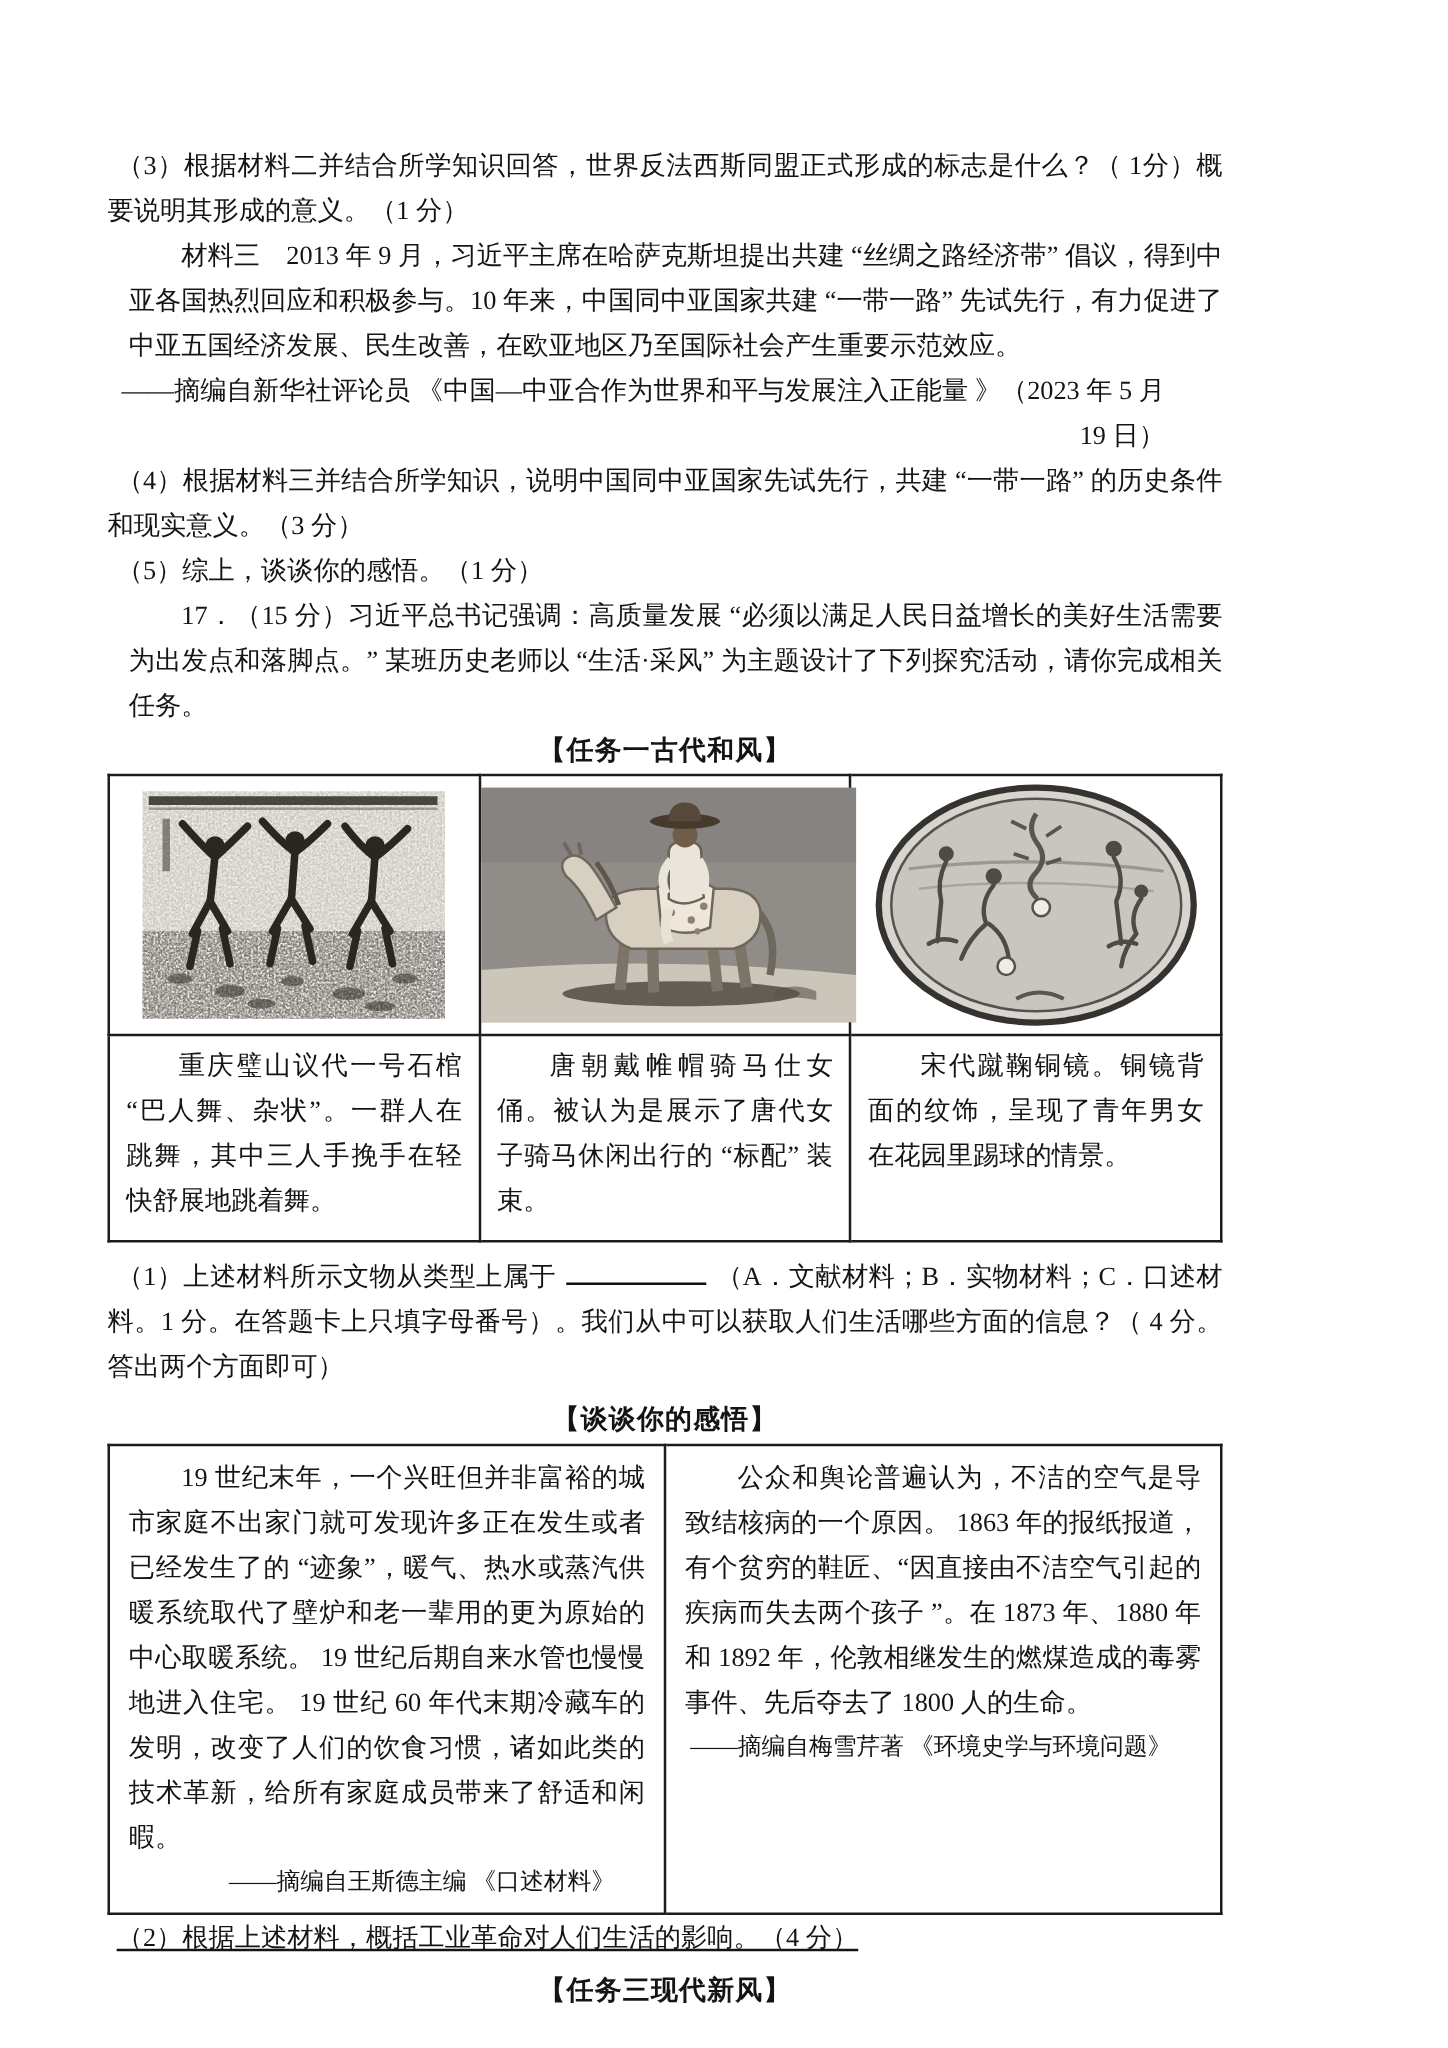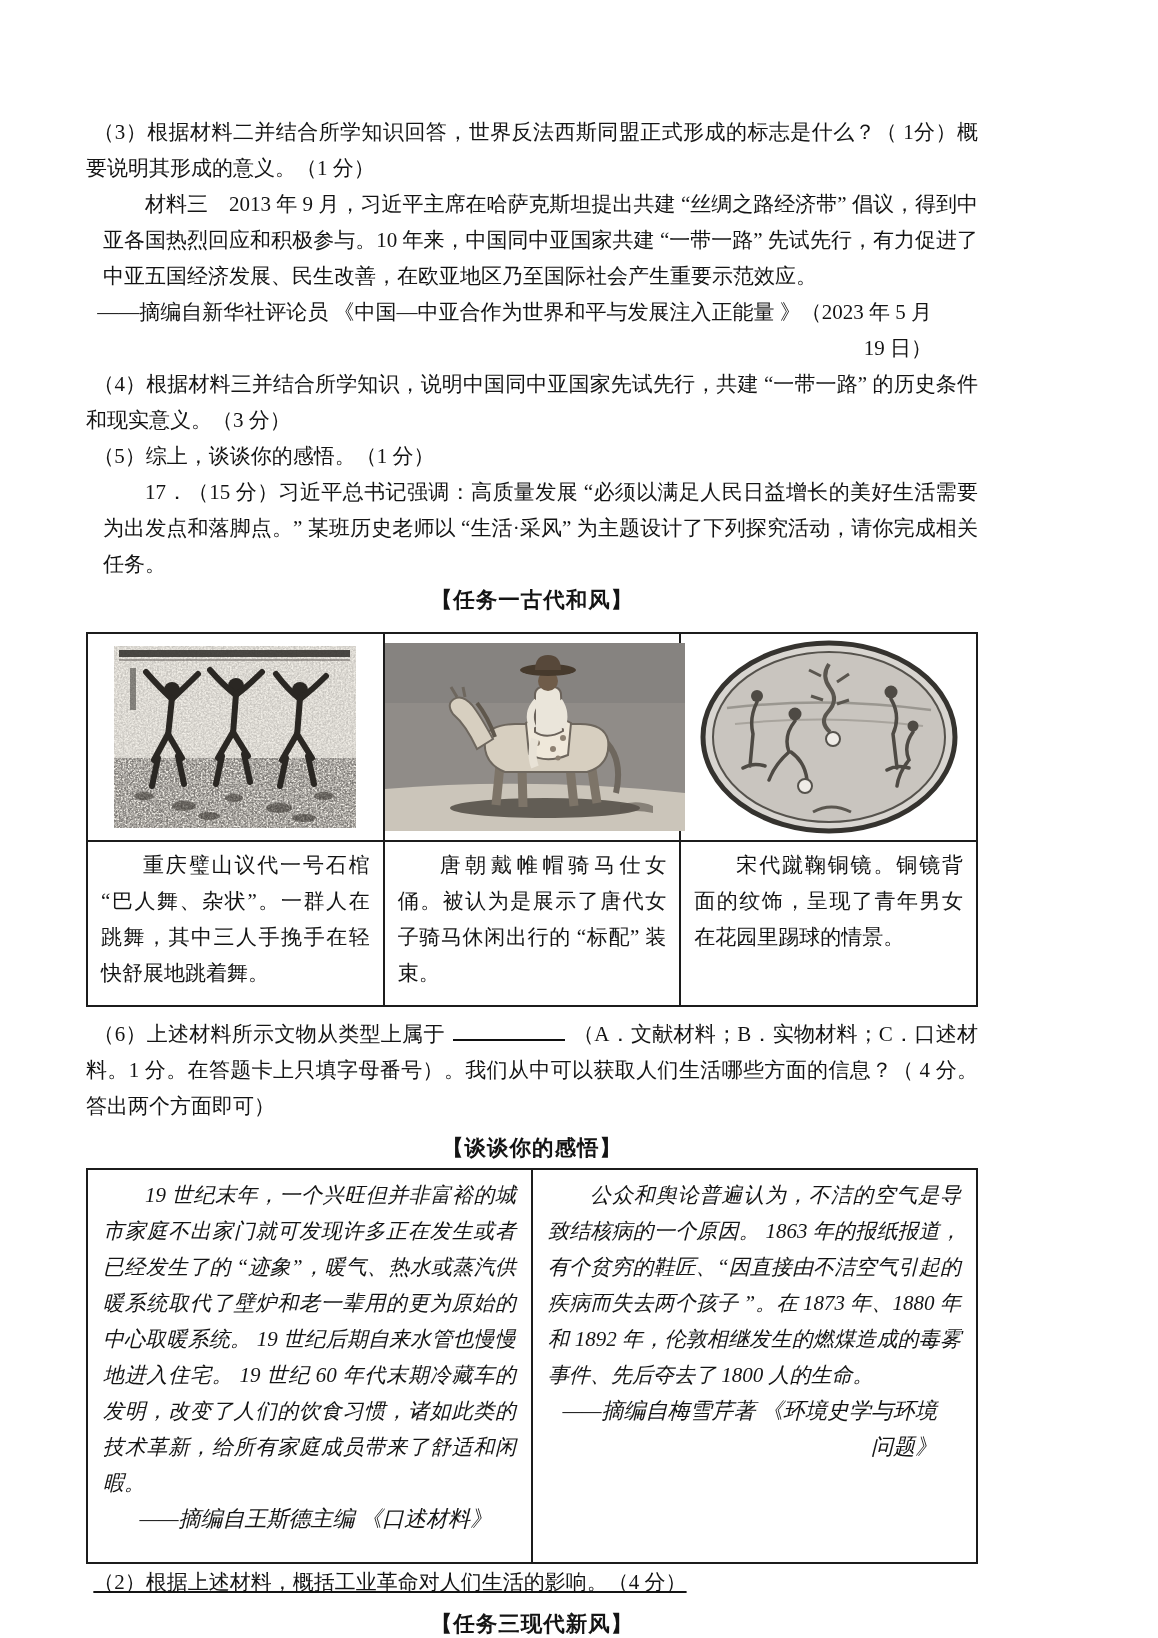--- a/index.html
+++ b/index.html
@@ -16,28 +16,28 @@
   .line{font-size:21px;line-height:36px;text-align:justify;text-justify:inter-ideograph;}
   .ind2{text-indent:2em;margin-left:17px;}
   .qline{text-indent:0.35em;}
   .source{text-align:right;padding-right:46px;}
   .task-header{
     margin:0;font-size:21.5px;line-height:37px;font-weight:bold;
     text-align:center;letter-spacing:1px;
   }
   table{width:100%;border-collapse:collapse;table-layout:fixed;}
   td{border:2px solid #1c1c1c;vertical-align:top;}
-  .t1{margin-top:13px;}
+  .t1{}
   .t1 .img-row td{height:206px;text-align:center;vertical-align:middle;padding:0;background:#ffffff;}
   .t1 .cap-row td{height:150px;padding:5px 13px 8px 13px;}
   .cap{font-size:21px;line-height:36px;text-indent:2em;text-align:justify;text-justify:inter-ideograph;}
   .t2{margin-top:1px;}
-  .t2 td{padding:7px 15px 25px 15px;height:278px;font-style:italic;}
+  .t2 td{padding:7px 15px 6px 15px;height:278px;}
   .cellp{font-size:21px;line-height:36px;text-indent:2em;text-align:justify;text-justify:inter-ideograph;}
-  .cellsource{font-size:22px;line-height:36px;text-align:right;padding-right:24px;}
+  .cellsource{font-size:19px;line-height:36px;text-align:right;padding-right:24px;}
   .q1line{margin-top:9px;}
   .blank{
     display:inline-block;width:112px;height:3px;
     border-bottom:2px solid #111;vertical-align:baseline;margin:0 8px;
   }
   .mt6{margin-top:6px;}
   .mt12{text-decoration:underline;}
   svg{display:inline-block;vertical-align:middle;}
 </style>
 </head>
@@ -171,21 +171,21 @@
       <td>
         <p class="cap">唐朝戴帷帽骑马仕女俑。被认为是展示了唐代女子骑马休闲出行的 “标配” 装束。</p>
       </td>
       <td>
         <p class="cap">宋代蹴鞠铜镜。铜镜背面的纹饰，呈现了青年男女在花园里踢球的情景。</p>
       </td>
     </tr>
   </tbody>
     </table>
 
-  <p class="line qline q1line"><span>（6）上述材料所示文物从类型上属于</span><span class="blank"></span><span>（A．文献材料；B．实物材料；C．口述材料。1 分。在答题卡上只填字母番号）。我们从中可以获取人们生活哪些方面的信息？（ 4 分。答出两个方面即可）</span></p>
+  <p class="line qline q1line"><span>（1）上述材料所示文物从类型上属于</span><span class="blank"></span><span>（A．文献材料；B．实物材料；C．口述材料。1 分。在答题卡上只填字母番号）。我们从中可以获取人们生活哪些方面的信息？（ 4 分。答出两个方面即可）</span></p>
 
   <p class="task-header mt6">【谈谈你的感悟】</p>
 
   <table class="t2">
     <tbody>
         <tr>
       <td>
         <p class="cellp">19 世纪末年，一个兴旺但并非富裕的城市家庭不出家门就可发现许多正在发生或者已经发生了的 “迹象”，暖气、热水或蒸汽供暖系统取代了壁炉和老一辈用的更为原始的中心取暖系统。 19 世纪后期自来水管也慢慢地进入住宅。 19 世纪 60 年代末期冷藏车的发明，改变了人们的饮食习惯，诸如此类的技术革新，给所有家庭成员带来了舒适和闲暇。</p>
         <p class="cellsource">——摘编自王斯德主编 《口述材料》</p>
       </td>

